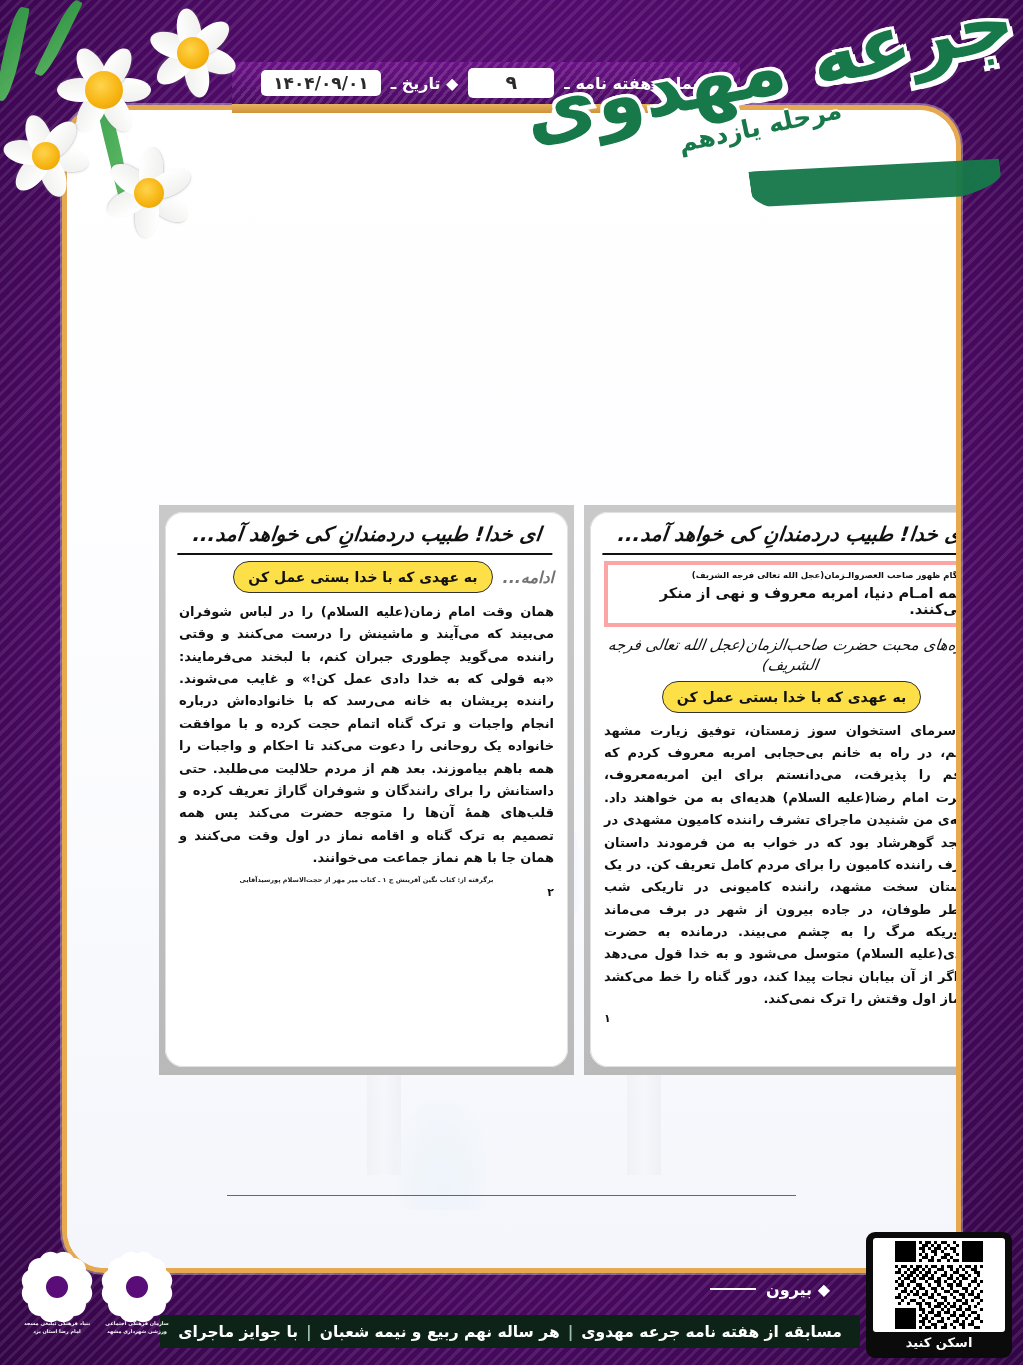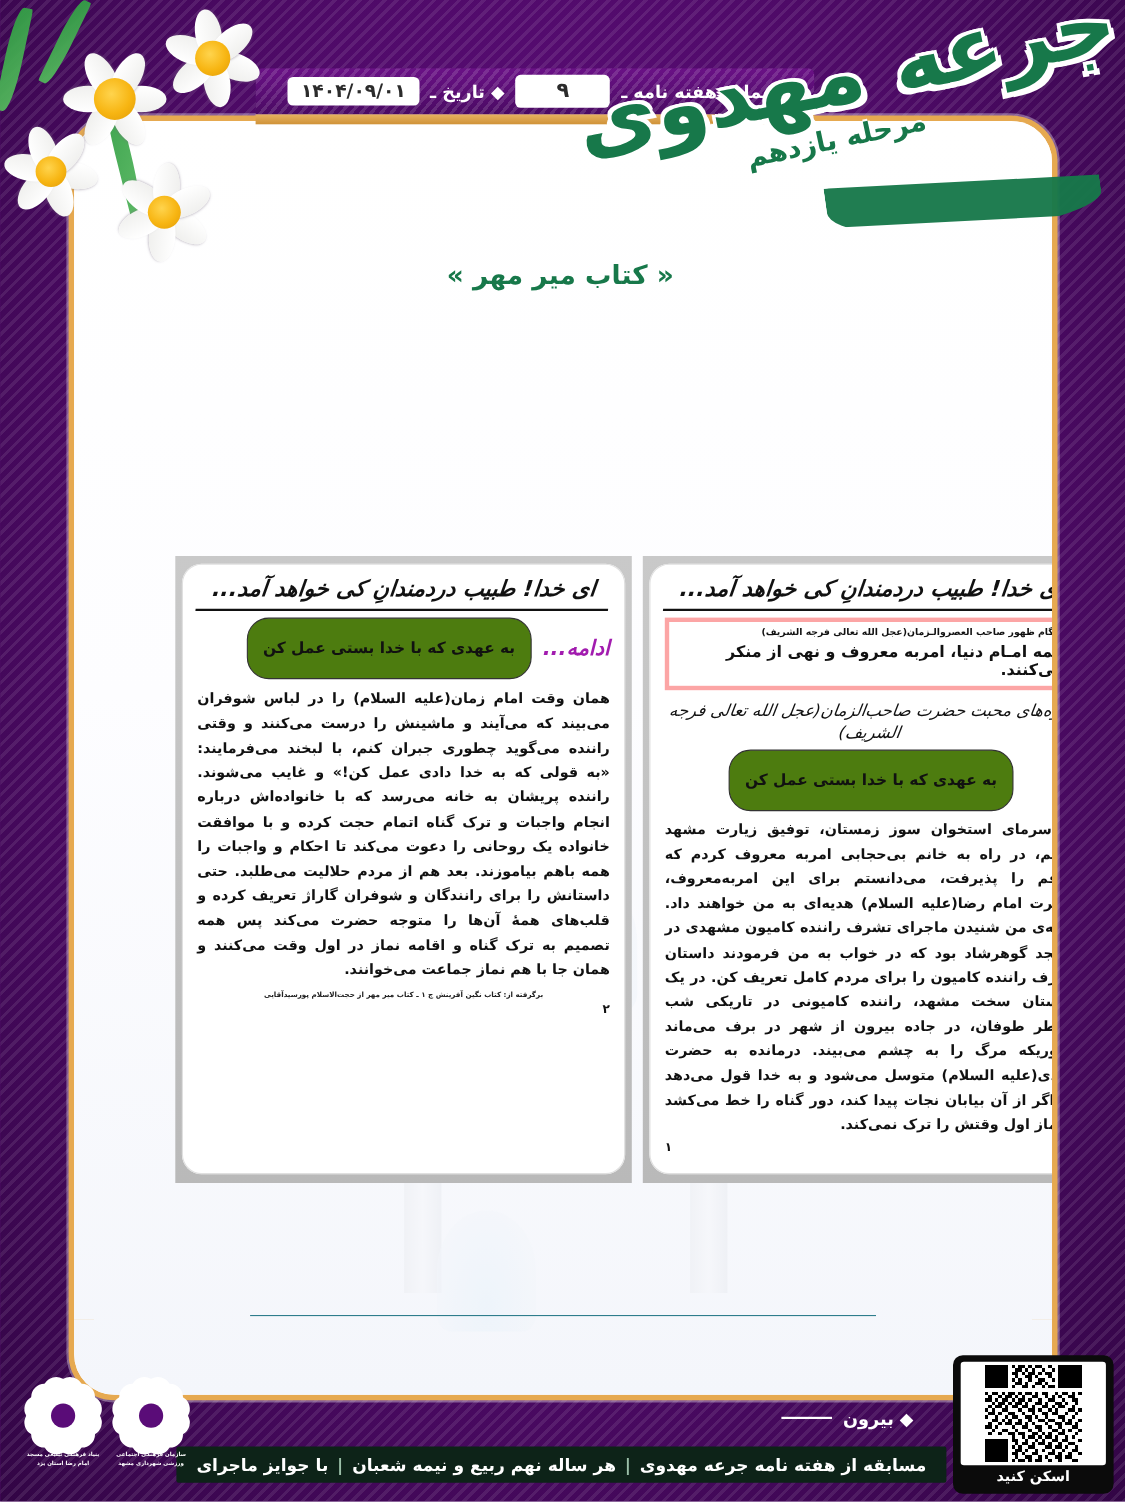--- a/index.html
+++ b/index.html
@@ -148,24 +148,24 @@
     border:4px solid #fca5a5;padding:4px 8px 6px;margin-bottom:8px;
   }
   .hadith-small{font-size:8.5px;color:#111;line-height:1.5;font-weight:bold;}
   .hadith-main{font-size:14.5px;font-weight:bold;color:#111;margin-top:3px;}
   .script-line{
     font-size:15px;color:#111;font-style:italic;text-align:center;
     transform:skewX(-8deg);margin:9px 0 6px;line-height:1.3;
   }
   .label-pill{
     display:inline-block;border:1px solid #333;border-radius:20px;
-    padding:19px 14px;font-size:14px;font-weight:bold;color:#111;background:#4d7c0f;
+    padding:7px 14px;font-size:14px;font-weight:bold;color:#111;background:#fde047;
   }
   .cont-row{display:flex;align-items:center;gap:10px;margin:4px 0 8px;}
-  .cont-word{font-size:19px;font-weight:bold;color:#a21caf;font-style:italic;}
+  .cont-word{font-size:16px;font-weight:bold;color:#737373;font-style:italic;}
   .body-text{
     font-size:13px;line-height:1.72;color:#111;text-align:justify;
     font-weight:bold;
   }
   .cite{
     font-size:6.5px;color:#222;text-align:center;margin-top:7px;font-weight:bold;
   }
   .pg-num{font-size:11px;font-weight:bold;color:#111;margin-top:2px;}
   .pg-left{text-align:left;}
   .pg-right{text-align:right;}
@@ -260,21 +260,20 @@
     <div class="dome" style="left:392px;bottom:30%;"></div>
     <div class="pillar" style="left:300px;"></div>
     <div class="pillar" style="left:560px;"></div>
     <div class="dome" style="left:330px;bottom:5%;width:90px;height:110px;opacity:.5;"></div>
   </div>
 
   <div class="corner l"></div>
   <div class="corner r"></div>
   <div class="teal-rule"></div>
 
-  <div class="book-title">« کتاب میر مهر »</div>
 
 
   <div class="pages">
 
     <div class="page">
       <div class="sheet">
         <div class="sheet-head">ای خدا! طبیب دردمندانِ کی خواهد آمد...</div>
 
         <div class="hadith-box">
           <div class="hadith-small">هنگام ظهور صاحب العصروالـزمان(عجل الله تعالی فرجه الشریف)</div>

